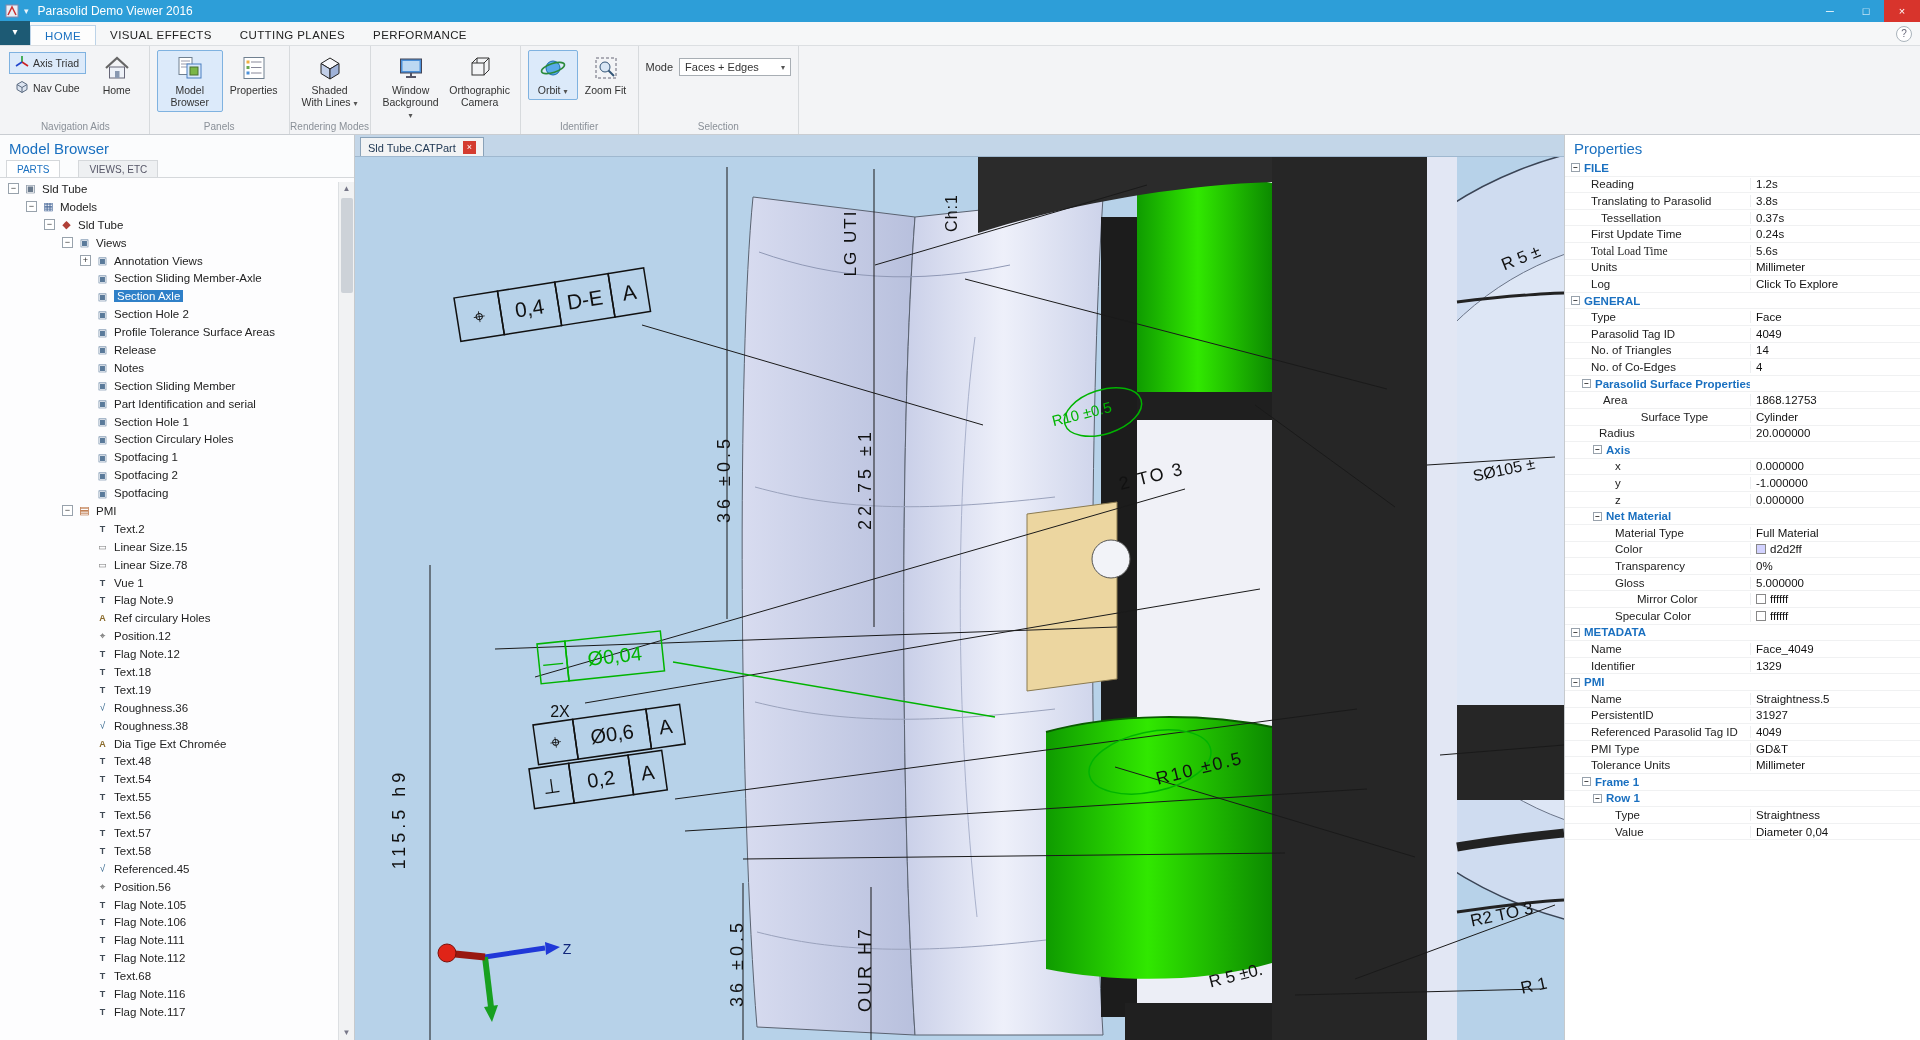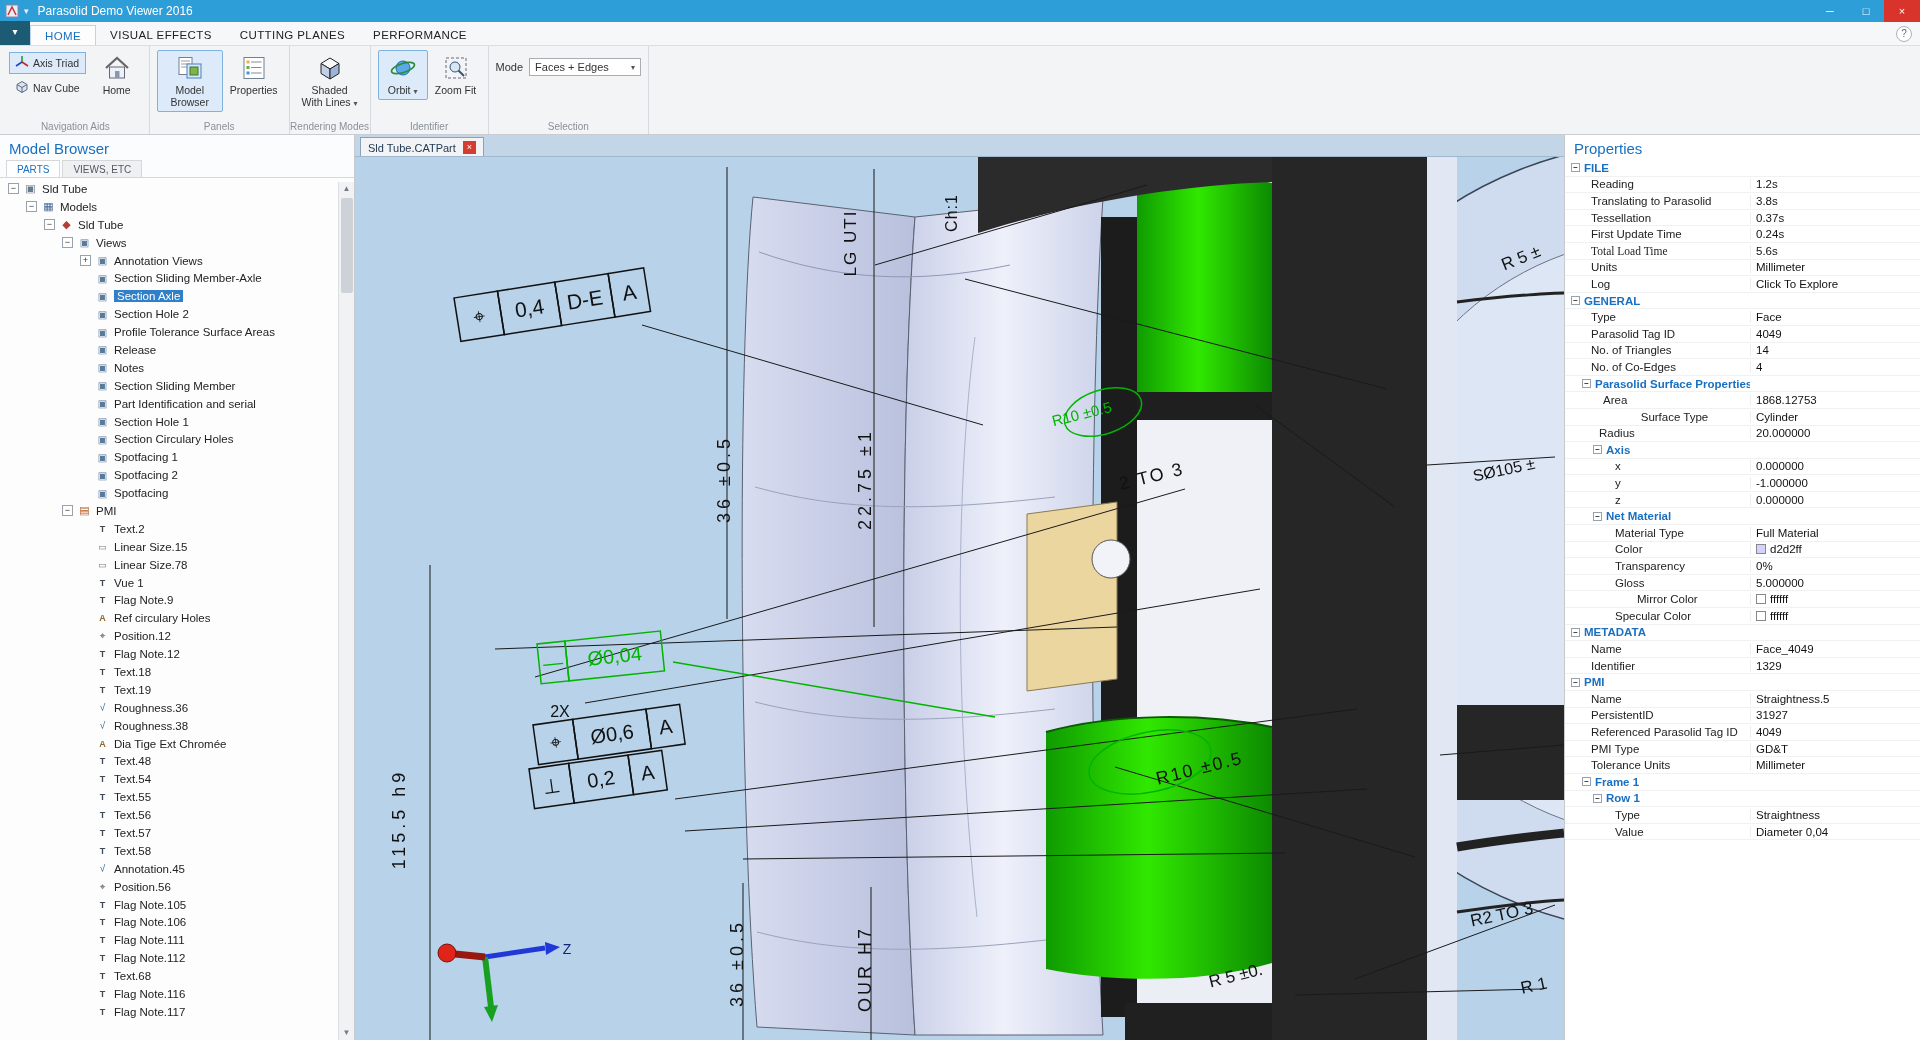--- a/index.html
+++ b/index.html
@@ -30,21 +30,21 @@
 .smallbtn{display:flex;align-items:center;gap:4px;font-size:10.5px;color:#333;padding:2px 5px;border:1px solid transparent;white-space:nowrap}
 .smallbtn.active{background:#dceafa;border-color:#7fb2e0}
 .dd{font-size:8px;color:#555}
 .modewrap{display:flex;align-items:center;gap:6px;margin-top:8px;font-size:11px;color:#333}
 .modesel{width:112px;border:1px solid #a8aeb4;background:#fff;padding:2px 5px;font-size:11px;display:flex;justify-content:space-between;align-items:center}
 
 .main{flex:1;display:flex;min-height:0}
 
 .leftpanel{width:355px;background:#fbfcfd;border-right:1px solid #c6cacd;display:flex;flex-direction:column;position:relative;flex:none}
 .paneltitle{font-size:15px;color:#1a70c0;padding:5px 9px 3px;flex:none}
-.ptabs{display:flex;gap:2px;padding:0 6px;border-bottom:1px solid #d5d8db;font-size:10px;flex:none}
+.ptabs{display:flex;gap:18px;padding:0 6px;border-bottom:1px solid #d5d8db;font-size:10px;flex:none}
 .ptab{padding:3px 10px 2px;border:1px solid #d5d8db;border-bottom:none;background:#eef0f2;color:#556}
 .ptab.active{background:#fff;color:#1a70c0}
 .tree{flex:1;overflow:hidden;font-size:11.5px;color:#222;padding:2px 16px 0 4px;background:#fdfdfe}
 .trow{display:flex;align-items:center;height:17.9px;white-space:nowrap}
 .exp{width:11px;height:11px;border:1px solid #98a2ac;background:#fff;font-size:9px;line-height:9px;text-align:center;margin-right:4px;color:#333;flex:none}
 .exp.spacer{border:none;background:transparent}
 .ticon{width:15px;margin-right:4px;font-size:11px;text-align:center;flex:none}
 .ti-part{color:#6a7a8c}.ti-models{color:#4a6a9a}.ti-model{color:#b04038}
 .ti-views-folder,.ti-view{color:#5a7a9a;font-size:10px}
 .ti-pmi-folder{color:#b05a20}
@@ -174,20 +174,42 @@
               <path d="M4 8.5 L13 3 L22 8.5 L13 14 Z" fill="#f8f8fa" stroke="#222"></path>
               <path d="M4 8.5 L13 14 L13 24 L4 18.5 Z" fill="#c2cfe8" stroke="#222"></path>
               <path d="M22 8.5 L13 14 L13 24 L22 18.5 Z" fill="#9fb2d8" stroke="#222"></path>
             </svg>
           </span>
           <span class="blabel">Shaded With Lines <span class="dd">▾</span></span>
         </div>
         <div class="glabel">Rendering Modes</div>
       </div>
       <div class="rgroup">
+        <div class="bigbtn">
+          <span class="bicon">
+            <svg width="26" height="26" viewBox="0 0 26 26">
+              <rect x="2.5" y="4" width="21" height="14" fill="#4a90d9" stroke="#445"></rect>
+              <rect x="4.5" y="6" width="17" height="10" fill="#bcd8f2"></rect>
+              <line x1="13" y1="18" x2="13" y2="21" stroke="#556" stroke-width="2"></line>
+              <line x1="8" y1="22" x2="18" y2="22" stroke="#556" stroke-width="2"></line>
+            </svg>
+          </span>
+          <span class="blabel">Window Background <span class="dd">▾</span></span>
+        </div>
+        <div class="bigbtn">
+          <span class="bicon">
+            <svg width="26" height="26" viewBox="0 0 26 26">
+              <rect x="5" y="8" width="12" height="12" fill="none" stroke="#333"></rect>
+              <path d="M5 8 L10 3 L22 3 L22 15 L17 20 M22 3 L17 8 M10 3 L10 8" fill="none" stroke="#333"></path>
+            </svg>
+          </span>
+          <span class="blabel">Orthographic Camera</span>
+        </div>
+      </div>
+      <div class="rgroup">
         <div class="bigbtn active">
           <span class="bicon">
             <svg width="26" height="26" viewBox="0 0 26 26">
               <circle cx="13" cy="13" r="7" fill="#58aae8" stroke="#1a6aaa"></circle>
               <ellipse cx="13" cy="13" rx="12" ry="4.5" fill="none" stroke="#2a8a3a" stroke-width="1.6" transform="rotate(-18 13 13)"></ellipse>
             </svg>
           </span>
           <span class="blabel">Orbit <span class="dd">▾</span></span>
         </div>
         <div class="bigbtn">
@@ -409,21 +431,21 @@
             <span class="tlabel">Text.57</span>
           </div>
           <div class="trow" style="padding-left: 76px;">
             <span class="exp spacer"></span>
             <span class="ticon ti-text">T</span>
             <span class="tlabel">Text.58</span>
           </div>
           <div class="trow" style="padding-left: 76px;">
             <span class="exp spacer"></span>
             <span class="ticon ti-roughness">√</span>
-            <span class="tlabel">Annotation.45</span>
+            <span class="tlabel">Referenced.45</span>
           </div>
           <div class="trow" style="padding-left: 76px;">
             <span class="exp spacer"></span>
             <span class="ticon ti-position">⌖</span>
             <span class="tlabel">Position.56</span>
           </div>
           <div class="trow" style="padding-left: 76px;">
             <span class="exp spacer"></span>
             <span class="ticon ti-text">T</span>
             <span class="tlabel">Flag Note.105</span>
@@ -639,21 +661,21 @@
           </div>
           <div class="prow">
             <div class="plabel" style="padding-left: 26px;">
               <span>Translating to Parasolid</span>
             </div>
             <div class="pvalue">
               <span>3.8s</span>
             </div>
           </div>
           <div class="prow">
-            <div class="plabel" style="padding-left: 26px;">
+            <div class="plabel" style="padding-left: 36px;">
               <span>Tessellation</span>
             </div>
             <div class="pvalue">
               <span>0.37s</span>
             </div>
           </div>
           <div class="prow">
             <div class="plabel" style="padding-left: 26px;">
               <span>First Update Time</span>
             </div>

